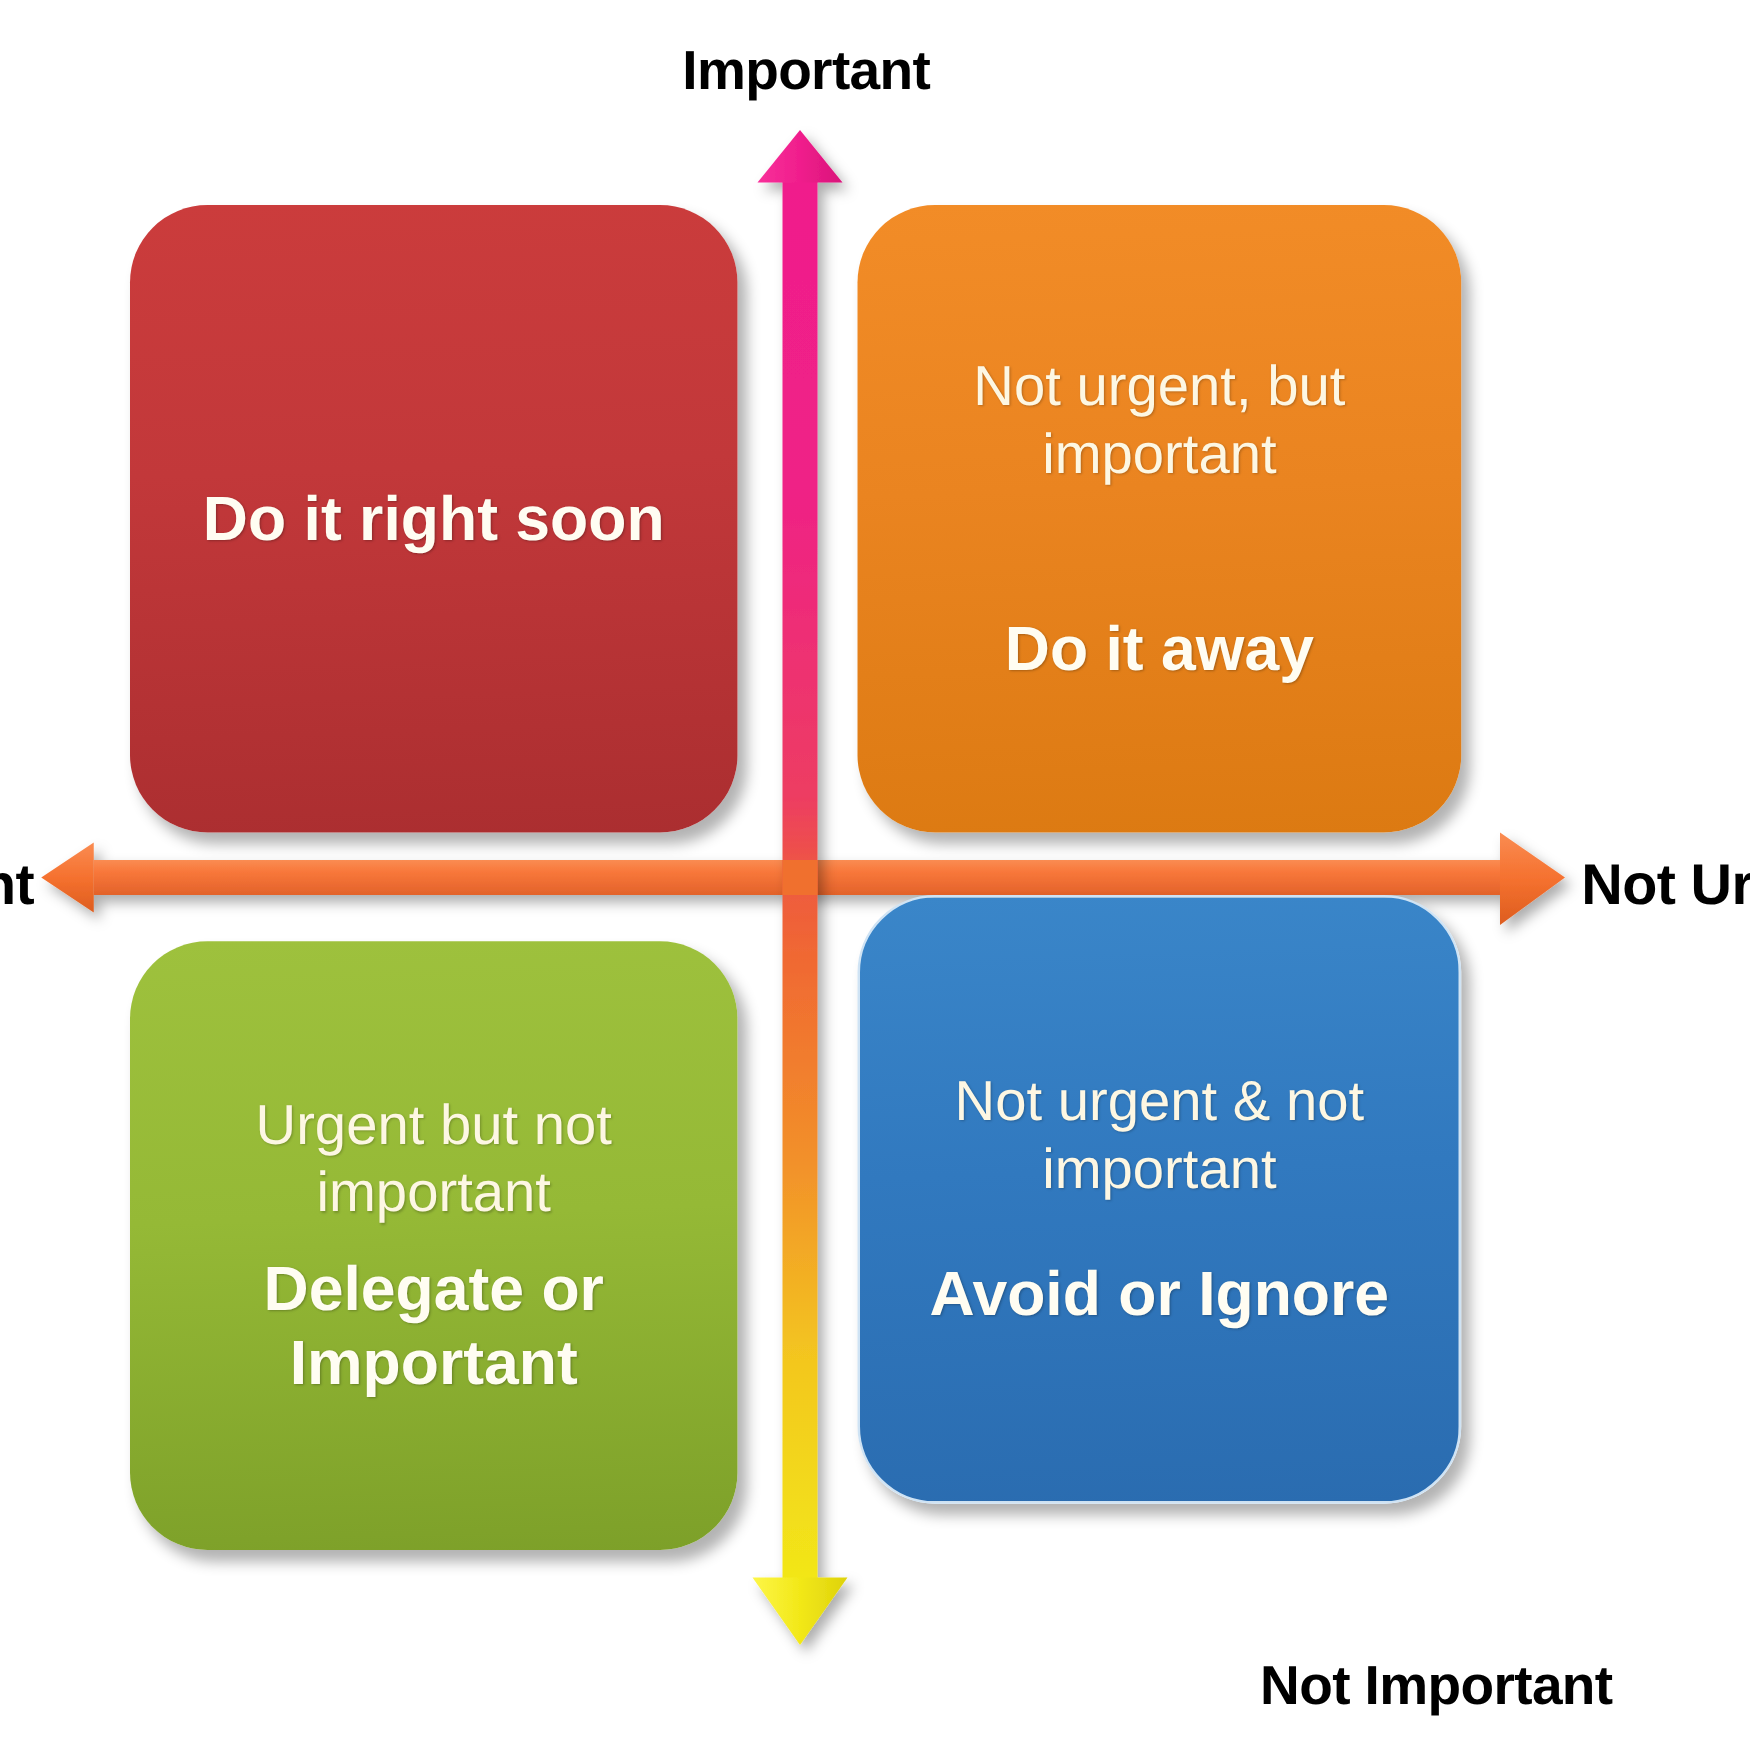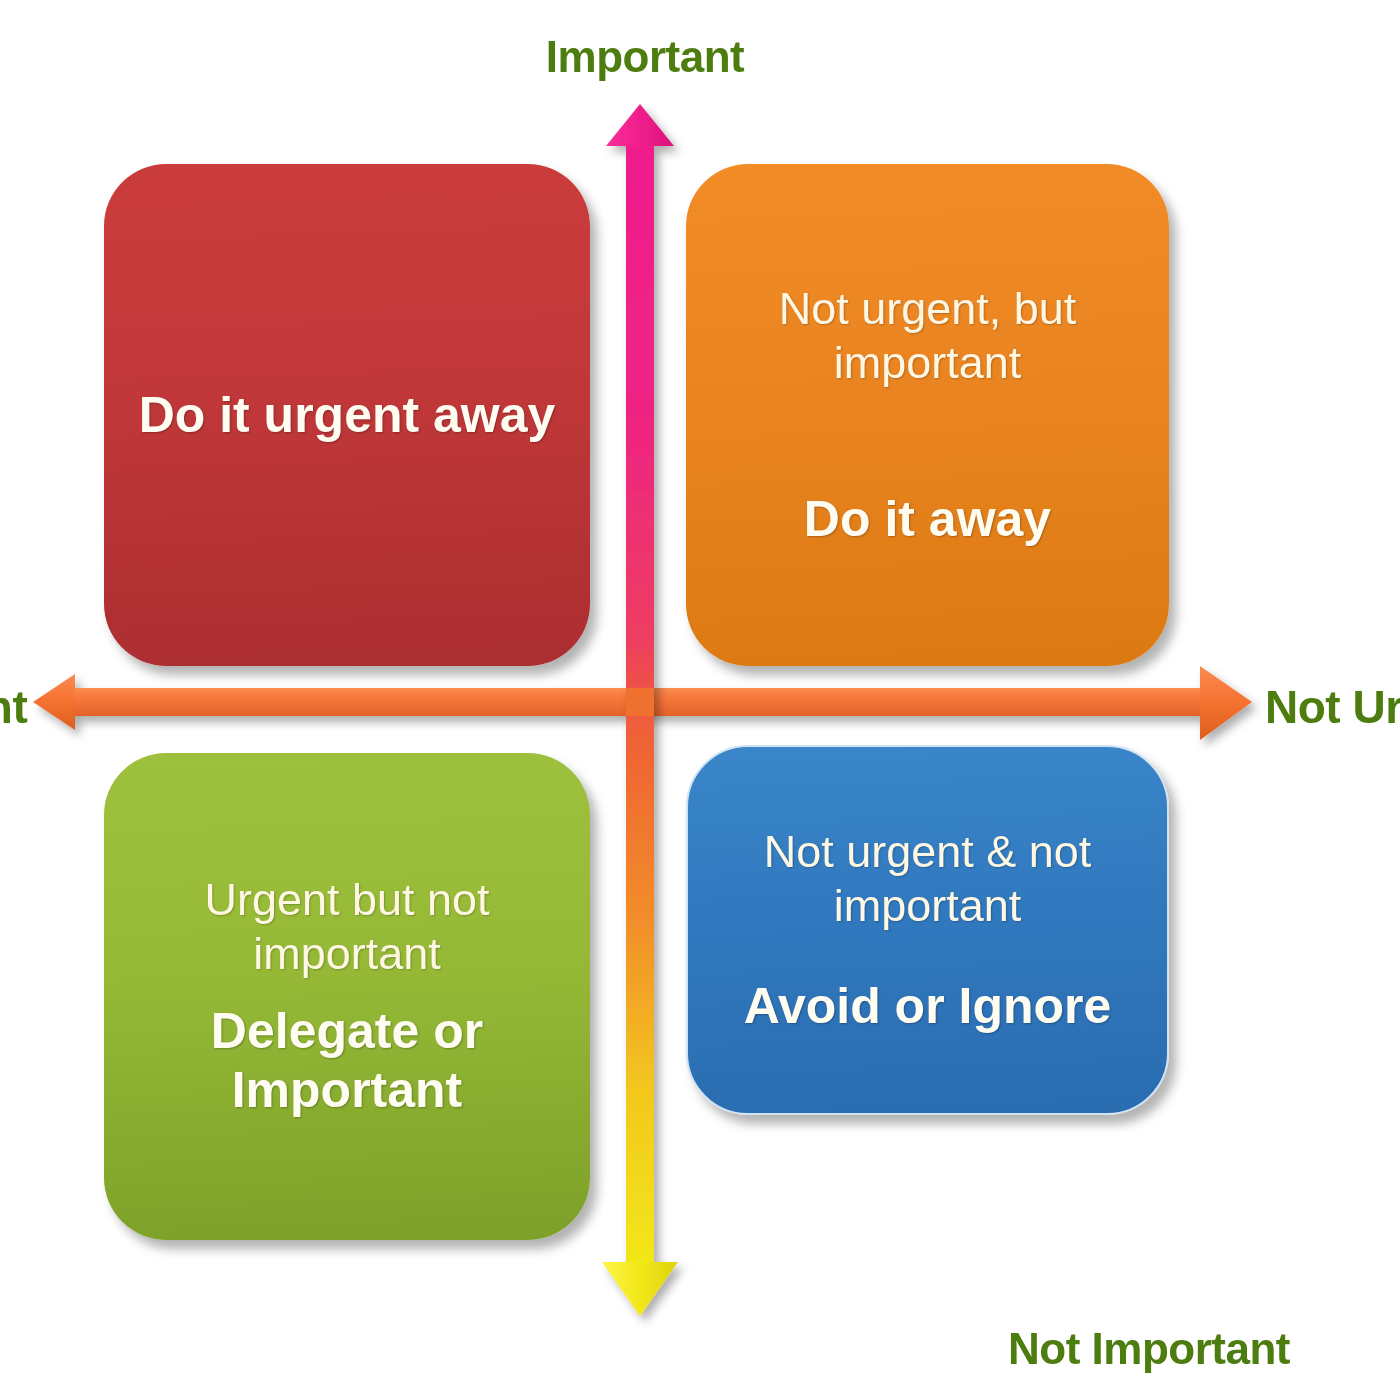--- a/index.html
+++ b/index.html
@@ -16,21 +16,21 @@
     position: relative;
     width: 1400px;
     height: 1400px;
     background: #ffffff;
   }
 
   
   .axis-label {
     position: absolute;
     font-weight: bold;
-    color: #4d7c0f;
+    color: #000000;
     white-space: nowrap;
     font-size: 44px;
     letter-spacing: -0.5px;
   }
   #label-important {
     top: 32px;
     left: 0;
     width: 1290px;
     text-align: center;
   }
@@ -106,22 +106,22 @@
   
   #q-urgent-notimportant {
     left: 104px;  top: 753px;
     width: 486px; height: 487px;
     background: linear-gradient(178deg, #9ec13d 0%, #95b936 45%, #7da029 100%);
   }
   #q-urgent-notimportant .q-sub { margin-bottom: 21px; }
 
   
   #q-noturgent-notimportant {
-    left: 686px;  top: 745px;
-    width: 483px; height: 370px;
+    left: 686px;  top: 716px;
+    width: 483px; height: 487px;
     background: linear-gradient(178deg, #3a86c9 0%, #3179bf 45%, #2a6cb0 100%);
     border: 2px solid #cfe3f4;
   }
   #q-noturgent-notimportant .q-sub { margin-bottom: 44px; }
 </style>
 </head>
 <body>
 
 <div id="matrix">
 
@@ -179,21 +179,21 @@
 
   <div class="axis-label" id="label-important">Important</div>
 
   <div class="axis-label" id="label-not-important">Not Important</div>
 
   <div class="axis-label" id="label-urgent">Urgent</div>
 
   <div class="axis-label" id="label-not-urgent">Not Urgent</div>
 
   <div class="quadrant" id="q-urgent-important">
-    <div class="q-action">Do it urgent away</div>
+    <div class="q-action">Do it right soon</div>
   </div>
 
   <div class="quadrant" id="q-noturgent-important">
     <div class="q-sub">Not urgent, but important</div>
     <div class="q-action">Do it away</div>
   </div>
 
   <div class="quadrant" id="q-urgent-notimportant">
     <div class="q-sub">Urgent but not important</div>
     <div class="q-action">Delegate or Important</div>

